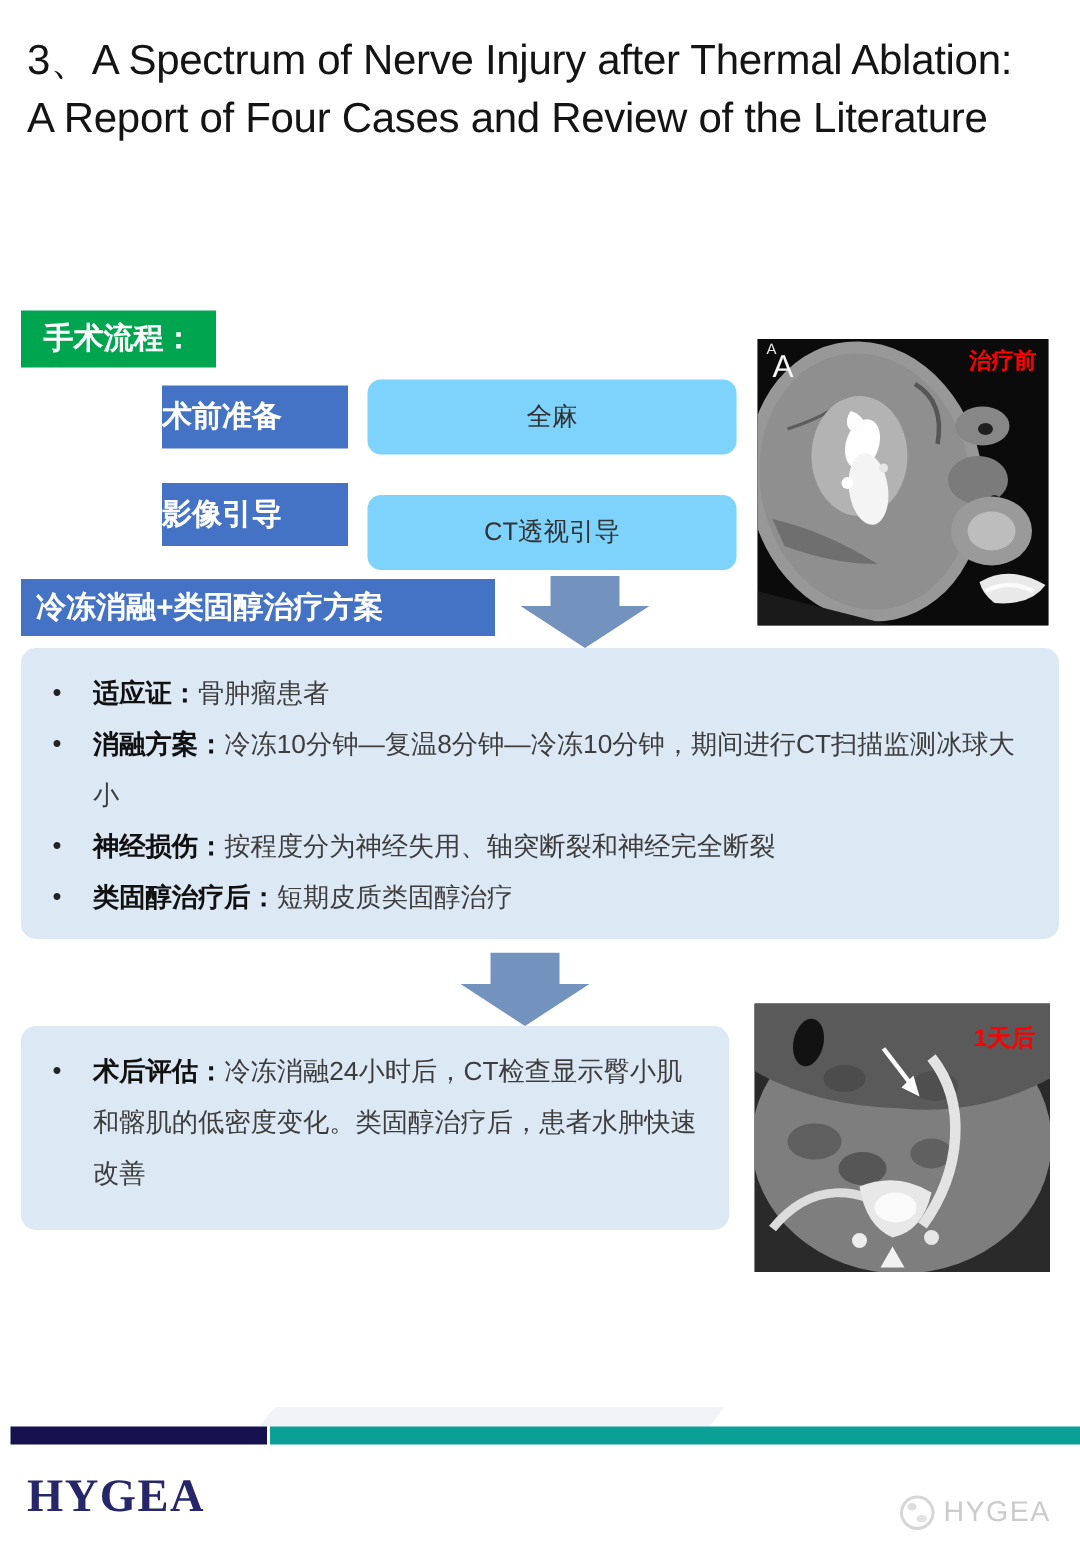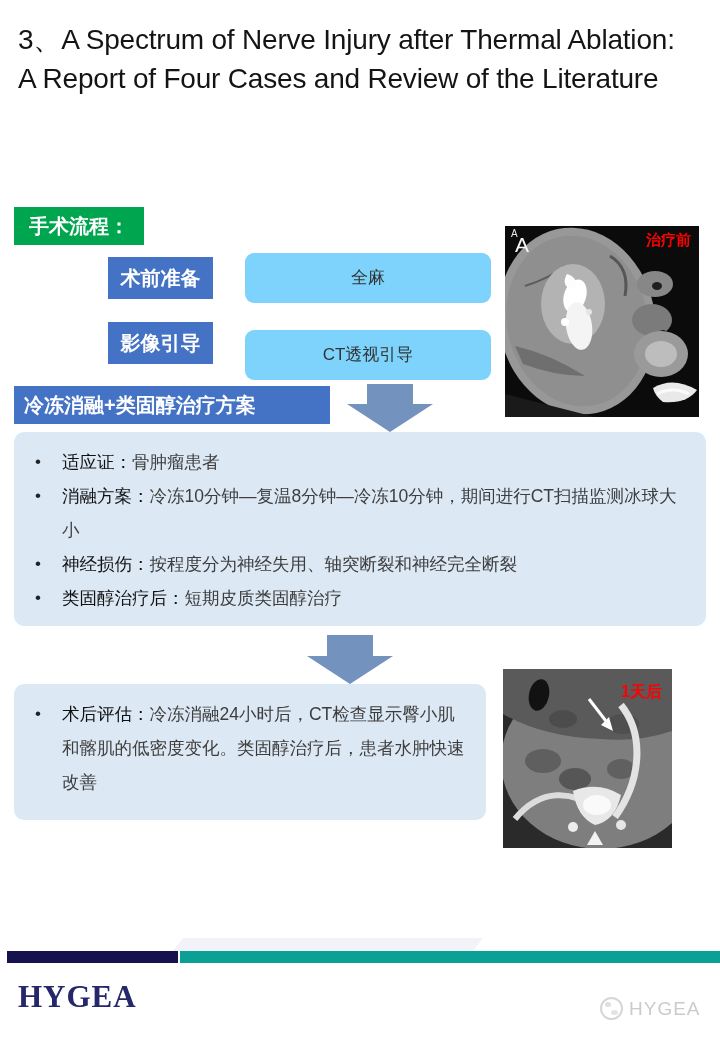--- a/index.html
+++ b/index.html
@@ -14,46 +14,46 @@
            color:#141414; font-weight:400; letter-spacing:-0.2px; }
   
   .cite-bar { left:0; top:149px; width:720px; height:37px; background:#D8E0F1; }
   .cite-text { position:absolute; left:18px; top:0; line-height:37px; font-weight:700;
                font-size:19px; color:#111; }
   .cite-if { position:absolute; left:613px; top:0; line-height:37px; font-size:21px;
              font-weight:400; color:#222; }
   
   .flow-header { left:14px; top:207px; height:38px; padding:0 15px; background:#00A550;
                  color:#fff; font-weight:700; font-size:20px; line-height:38px; }
-  .step-label { left:108px; width:105px; height:42px; background:#4472C4; color:#fff;
-                font-weight:700; font-size:20px; text-align:center; line-height:42px; }
+  .step-label { left:108px; width:124px; height:42px; background:#4472C4; color:#fff;
+                font-weight:700; font-size:20px; line-height:42px; }
   .step-label.r1 { top:257px; } .step-label.r2 { top:322px; }
   .step-pill { left:245px; width:246px; height:50px; background:#7dd3fc; border-radius:9px;
                text-align:center; font-size:17px; color:#333; line-height:50px; }
   .step-pill.r1 { top:253px; } .step-pill.r2 { top:330px; }
   
   .plan-bar { left:14px; top:386px; width:316px; height:38px; background:#4472C4; color:#fff;
               font-weight:700; font-size:20px; line-height:38px; padding-left:10px; }
   .eval-bar { left:14px; top:641px; width:258px; height:34px; background:#4472C4; color:#fff;
               font-weight:700; font-size:20px; line-height:34px; padding-left:10px; }
   .arrow1 { left:347px; top:384px; width:86px; height:48px; }
   .arrow2 { left:307px; top:635px; width:86px; height:49px; }
   
   .panel { background:#DCE8F4; border-radius:10px; }
   .panel1 { left:14px; top:432px; width:692px; height:194px; }
   .panel2 { left:14px; top:684px; width:472px; height:136px; }
   .panel ul { list-style:none; padding:13px 20px 0 0; }
   .panel li { position:relative; padding-left:48px; font-size:17.5px; line-height:34px;
               color:#3d3d3d; }
   .panel li .dot { position:absolute; left:21px; top:0; color:#222; font-size:17px; }
-  .panel li .lead { font-weight:400; color:#111; }
+  .panel li .lead { font-weight:700; color:#111; }
   
   .fig { overflow:hidden; }
   .fig-pre  { left:505px; top:226px; width:194px; height:191px; background:#0b0b0b; }
-  .fig-post { left:503px; top:669px; width:169px; height:179px; background:#262626; }
+  .fig-post { left:503px; top:669px; width:197px; height:179px; background:#262626; }
   .fig svg { position:absolute; left:0; top:0; }
   .fig-tag { position:absolute; color:#FF0000; font-weight:700; }
   .tag-pre  { right:8px;  top:5px;  font-size:15px; }
   .tag-post { right:10px; top:13px; font-size:16px; }
   .panel-a-small { position:absolute; left:6px; top:2px; color:#e8e8e8; font-size:10px; }
   .panel-a-big   { position:absolute; left:10px; top:7px; color:#f5f5f5; font-size:21px; }
   
   .deco1 { left:178px; top:938px; width:300px; height:13px; background:#f1f3f8;
            transform:skewX(-38deg); }
   .bar-navy { left:7px; top:951px; width:171px; height:12px; background:#15124F; }

